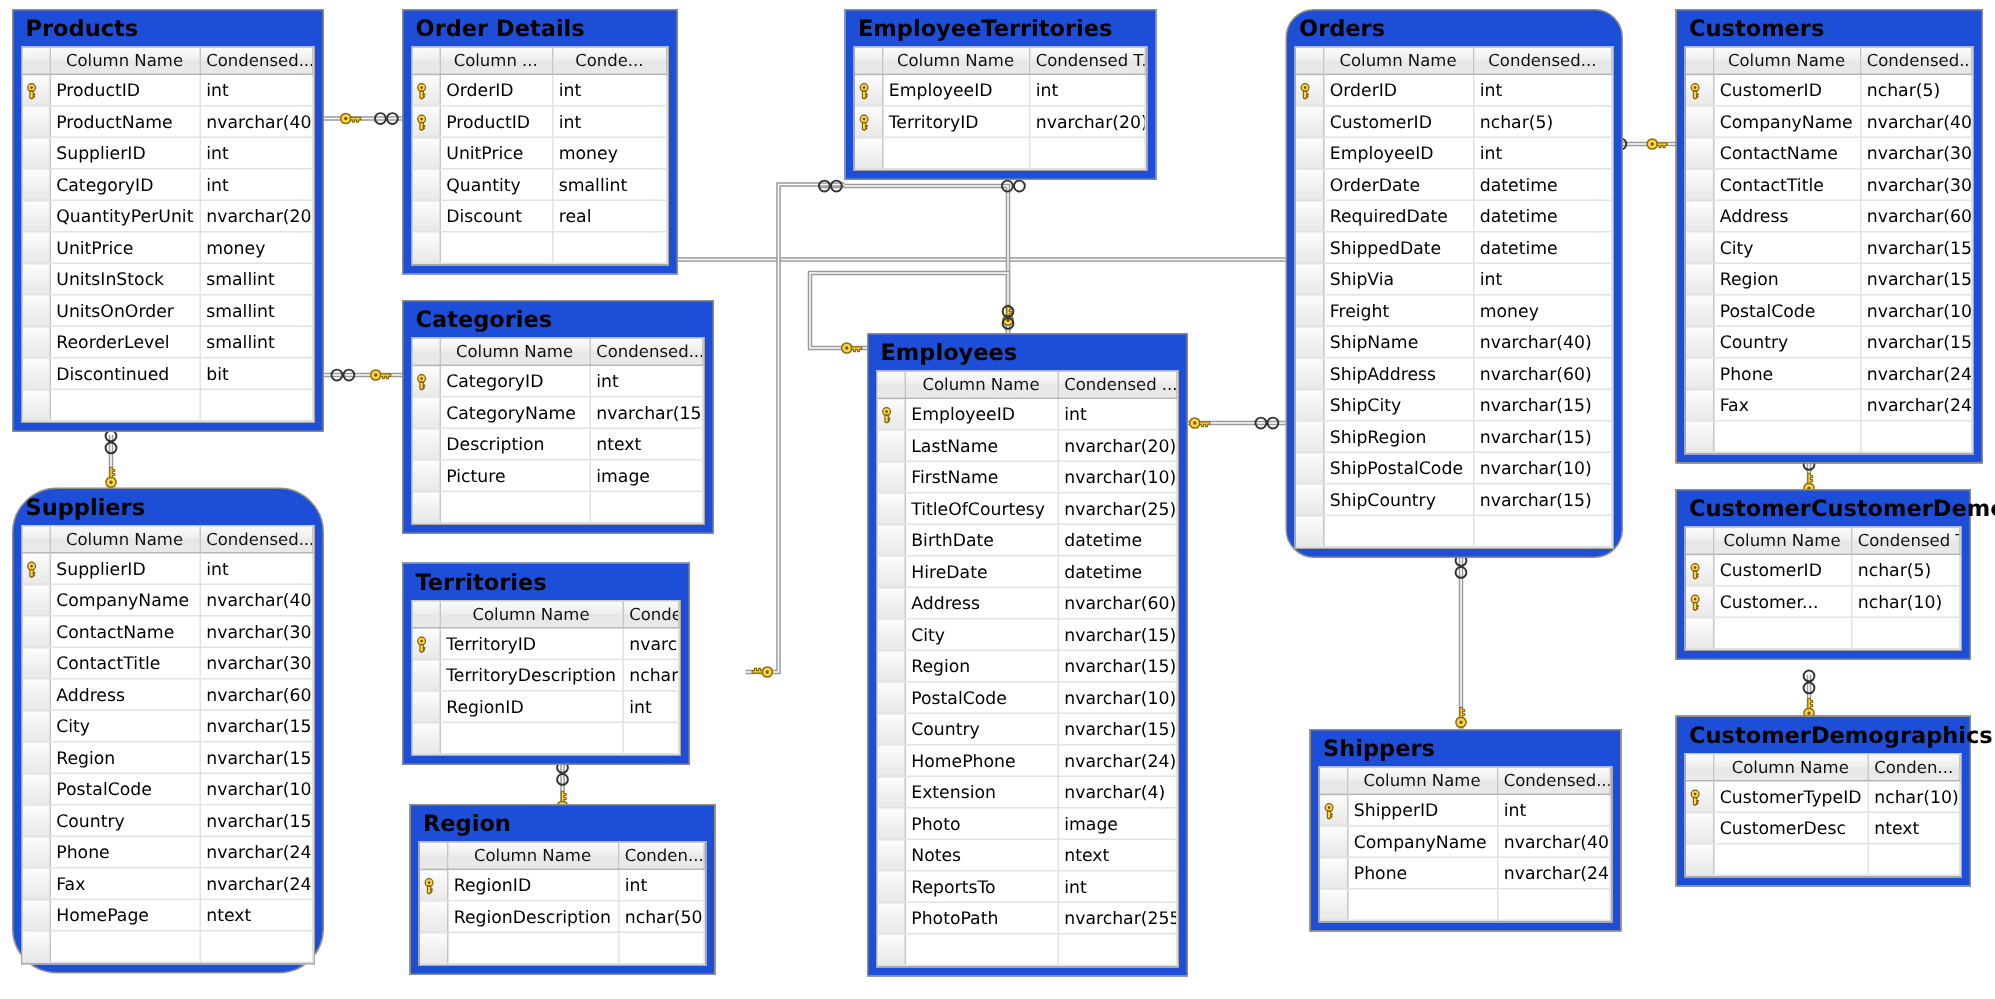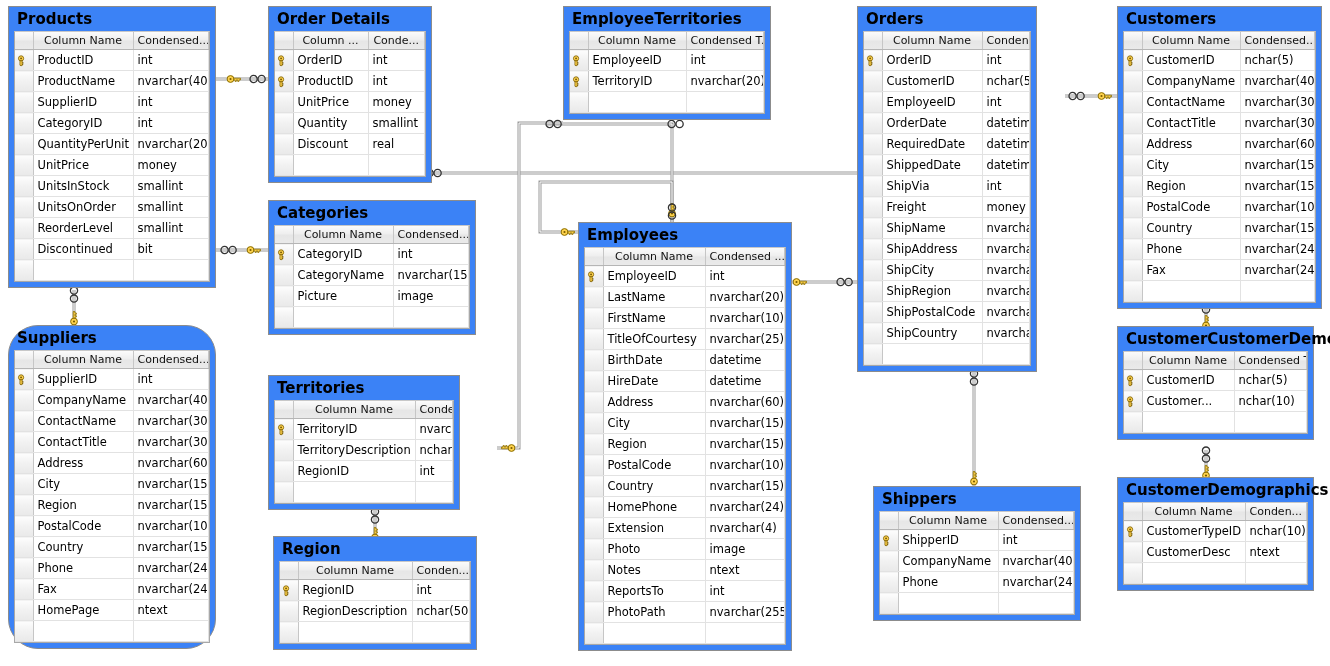--- a/index.html
+++ b/index.html
@@ -36,21 +36,21 @@
   .glyph {
     position: absolute;
     pointer-events: none;
   }
   
   .key-glyph svg, .inf-glyph svg { display:block; }
 
   
   .tbl {
     position: absolute;
-    background: #3b82f6;
+    background: #1d4ed8;
     border: 1px solid #8c8c8c;
     box-sizing: border-box;
     padding: 2px 5px 5px 5px;
   }
   .tbl-title {
     font-size: 15px;
     font-weight: bold;
     color: #000000;
     line-height: 19px;
     padding: 1px 2px 2px 3px;
@@ -494,21 +494,21 @@
               </tr>
               <tr>
                 <td class="rowhdr pk-cell"></td>
                 <td></td>
                 <td class="type"></td>
               </tr>
             </tbody>
           </table>
         </div>
       </div>
-      <div class="tbl" style="left: 268px; top: 6px; width: 164px;">
+      <div class="tbl" style="left: 268px; top: 6px; width: 184px;">
         <div class="tbl-title">Order Details</div>
         <div class="grid">
           <table>
             <colgroup>
               <col style="width:18px">
               <col style="width:75px">
               <col>
             </colgroup>
             <thead>
               <tr>
@@ -589,20 +589,25 @@
                 <td>CategoryID</td>
                 <td class="type">int</td>
               </tr>
               <tr>
                 <td class="rowhdr pk-cell"></td>
                 <td>CategoryName</td>
                 <td class="type">nvarchar(15)</td>
               </tr>
               <tr>
                 <td class="rowhdr pk-cell"></td>
+                <td>Description</td>
+                <td class="type">ntext</td>
+              </tr>
+              <tr>
+                <td class="rowhdr pk-cell"></td>
                 <td>Picture</td>
                 <td class="type">image</td>
               </tr>
               <tr>
                 <td class="rowhdr pk-cell"></td>
                 <td></td>
                 <td class="type"></td>
               </tr>
             </tbody>
           </table>
@@ -850,21 +855,21 @@
               </tr>
               <tr>
                 <td class="rowhdr pk-cell"></td>
                 <td></td>
                 <td class="type"></td>
               </tr>
             </tbody>
           </table>
         </div>
       </div>
-      <div class="tbl" style="left: 857px; top: 6px; width: 180px;">
+      <div class="tbl" style="left: 857px; top: 6px; width: 225px; border-radius: 19px;">
         <div class="tbl-title">Orders</div>
         <div class="grid">
           <table>
             <colgroup>
               <col style="width:18px">
               <col style="width:100px">
               <col>
             </colgroup>
             <thead>
               <tr>

